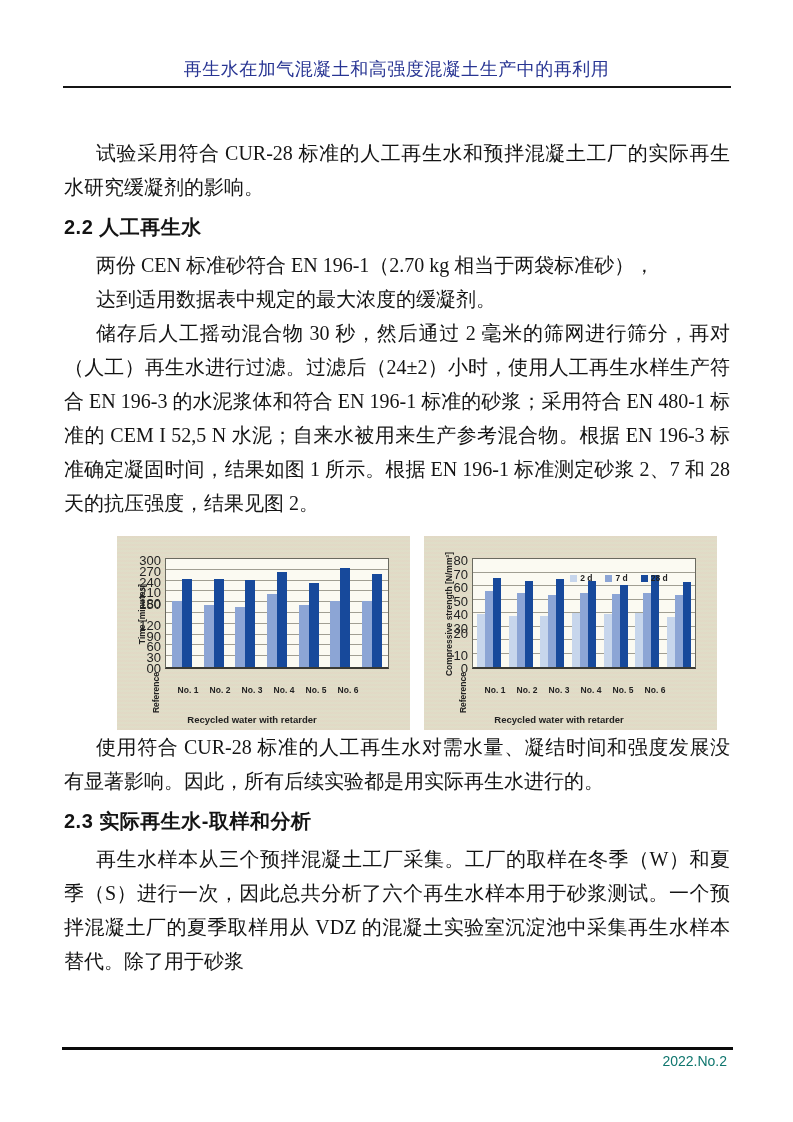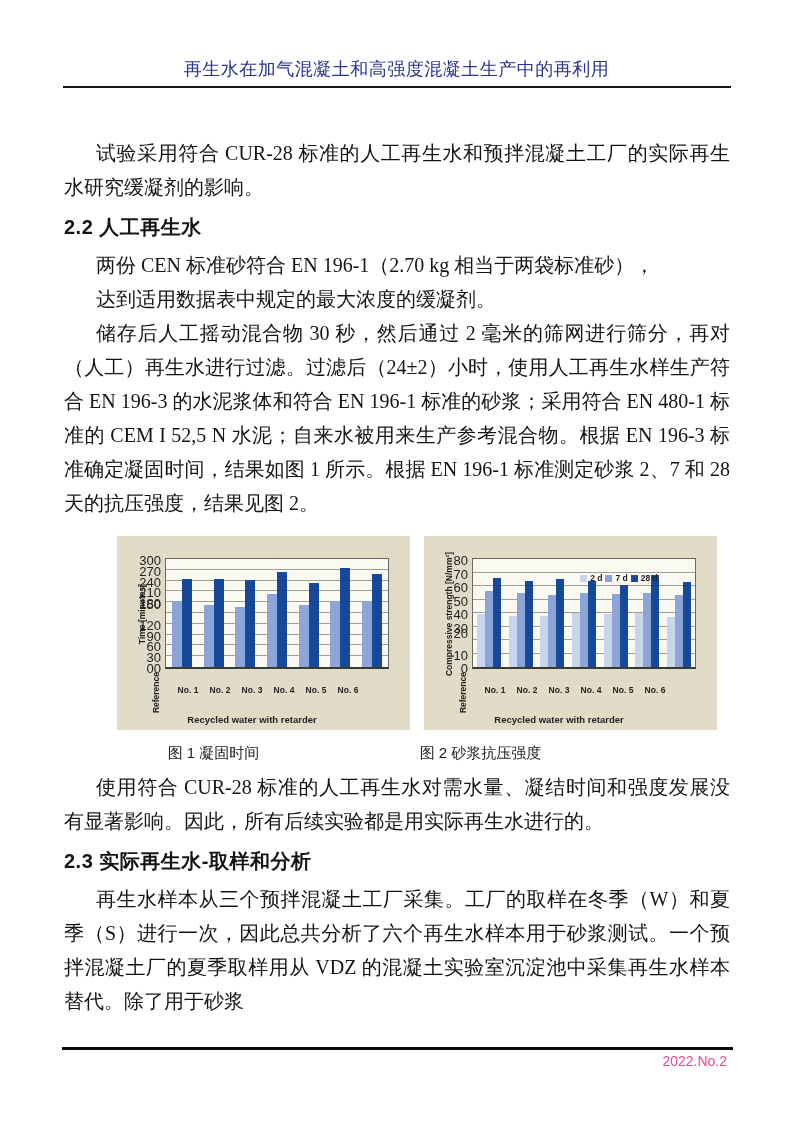--- a/index.html
+++ b/index.html
@@ -34,35 +34,35 @@
   .c-col{display:flex;flex-direction:column;}
   .c-plot{width:222px;height:108px;position:relative;background:#fbfaf2;
         border:1px solid #6a6a60;border-bottom:2px solid #3a3a34;}
   .c-grid{position:absolute;left:0;right:0;height:1px;background:#a09e92;}
   .c-bars{position:absolute;left:0;right:0;top:0;bottom:0;display:flex;z-index:1;}
   .c-group{flex:1;display:flex;align-items:flex-end;justify-content:center;}
   .c-bar{display:block;}
   .c-legend{position:absolute;top:2px;left:0;right:0;display:flex;justify-content:center;
         z-index:2;font-size:8.5px;font-weight:bold;color:#222;}
   .cbox[data-chart-index="0"] .c-legend{gap:58px;}
-  .cbox[data-chart-index="1"] .c-legend{gap:3px;padding-left:70px;}
+  .cbox[data-chart-index="1"] .c-legend{gap:13px;padding-left:70px;}
   .c-litem{display:flex;align-items:center;gap:3px;}
   .c-swatch{width:7px;height:7px;display:inline-block;}
   .c-xticks{display:flex;width:224px;height:46px;}
   .c-xcell{flex:1;position:relative;font-size:8.5px;font-weight:bold;color:#222;
         text-align:center;padding-top:3px;}
   .c-xcell .vert{position:absolute;top:2px;left:50%;transform:translateX(-50%) rotate(180deg);
         writing-mode:vertical-rl;white-space:nowrap;}
   .c-xlabel{width:224px;text-align:center;font-size:9.5px;font-weight:bold;color:#222;margin-top:-13px;}
   
   .footer-rule{position:absolute;top:1047px;left:62px;right:60px;height:3px;background:#0a0a0a;}
   .footer-page{position:absolute;top:1053px;left:0;right:0;text-align:center;
         font-family:"Liberation Sans","DejaVu Sans",sans-serif;font-size:14px;color:#1a1a1a;}
   .footer-issue{position:absolute;top:1053px;right:66px;
-        font-family:"Liberation Sans","DejaVu Sans",sans-serif;font-size:14px;color:#ec4899;}
+        font-family:"Liberation Sans","DejaVu Sans",sans-serif;font-size:14px;color:#0f766e;}
 </style>
 </head>
 <body>
 
 <div class="page">
 
   <div class="header-title">再生水在加气混凝土和高强度混凝土生产中的再利用</div>
   <div class="header-rule"></div>
 
   <div class="body-col">
@@ -238,24 +238,20 @@
                 <div class="c-xcell">No. 3</div>
                 <div class="c-xcell">No. 4</div>
                 <div class="c-xcell">No. 5</div>
                 <div class="c-xcell">No. 6</div>
               </div>
               <div class="c-xlabel">Recycled water with retarder</div>
             </div>
           </div>
         </div>
     </div>
-    <div class="caprow">
-      <div class="capcell"><span>图 1  凝固时间</span></div>
-      <div class="capcell"><span>图 2  砂浆抗压强度</span></div>
-    </div>
 
     <p>使用符合 CUR-28 标准的人工再生水对需水量、凝结时间和强度发展没有显著影响。因此，所有后续实验都是用实际再生水进行的。</p>
     <div class="hsec">2.3 实际再生水-取样和分析</div>
     <p>再生水样本从三个预拌混凝土工厂采集。工厂的取样在冬季（W）和夏季（S）进行一次，因此总共分析了六个再生水样本用于砂浆测试。一个预拌混凝土厂的夏季取样用从 VDZ 的混凝土实验室沉淀池中采集再生水样本替代。除了用于砂浆</p>
   </div>
 
   <div class="footer-rule"></div>
   <div class="footer-issue">2022.No.2</div>
 
 </div>

